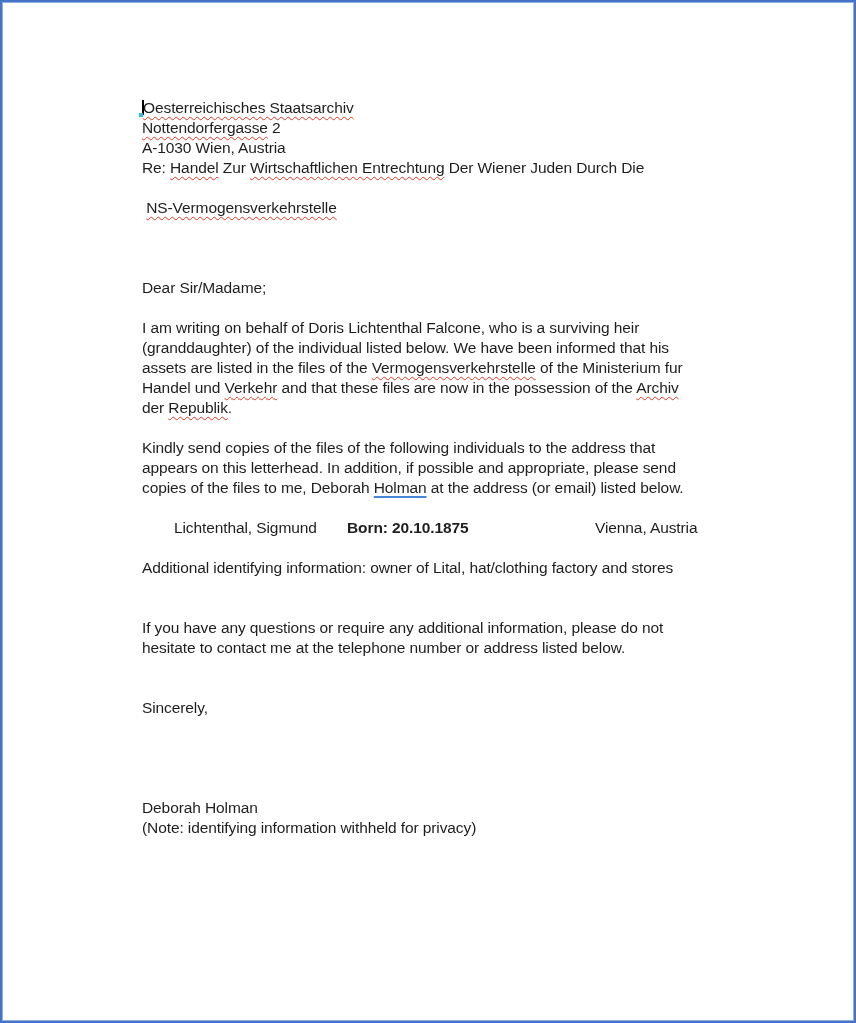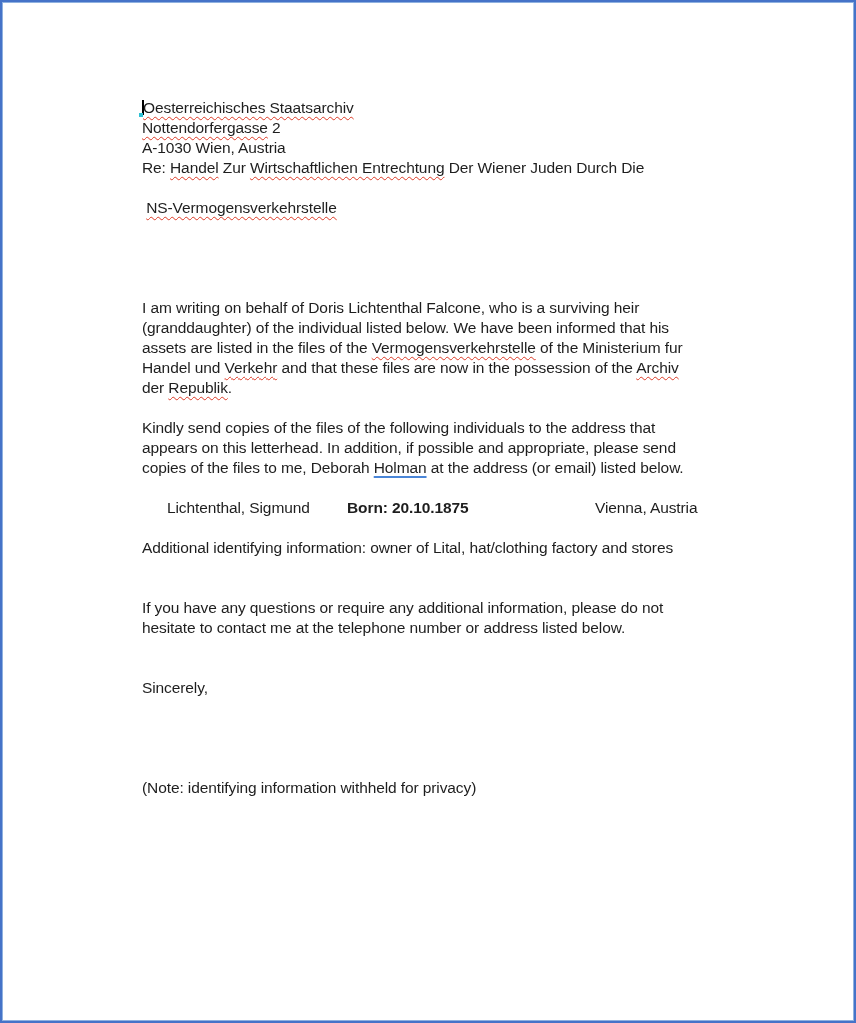--- a/index.html
+++ b/index.html
@@ -36,21 +36,21 @@
   .grammar {
     text-decoration: underline;
     text-decoration-style: solid;
     text-decoration-color: var(--grammar-color, #4a86d8);
     text-decoration-thickness: 2px;
     text-underline-offset: 3px;
     text-decoration-skip-ink: none;
   }
   .cols { position: relative; height: 20px; }
   .col { position: absolute; top: 0; white-space: pre; }
-  .col0 { left: 25px; }
+  .col0 { left: 32px; }
   .col1 { left: 205px; font-weight: bold; }
   .col2 { left: 453px; }
   .caret {
     display: inline-block;
     width: 2px; height: 15px;
     background: #000;
     vertical-align: -2px;
     margin-right: -1px;
     position: relative;
   }
@@ -69,20 +69,21 @@
   <div class="content">
       <p class="line"><span class="caret"></span><span class="spell">Oesterreichisches Staatsarchiv</span></p>
       <p class="line"><span class="spell">Nottendorfergasse</span><span class=""> 2</span></p>
       <p class="line"><span class="">A-1030 Wien, Austria</span></p>
       <p class="line"><span class="">Re: </span><span class="spell">Handel</span><span class=""> Zur </span><span class="spell">Wirtschaftlichen Entrechtung</span><span class=""> Der Wiener Juden Durch Die</span></p>
       <div class="blank"></div>
       <p class="line"><span class=""> </span><span class="spell">NS-Vermogensverkehrstelle</span></p>
       <div class="blank"></div>
       <div class="blank"></div>
       <div class="blank"></div>
+      <p class="line"><span class="">Dear Sir/Madame;</span></p>
       <div class="blank"></div>
       <p class="line"><span class="">I am writing on behalf of Doris Lichtenthal Falcone, who is a surviving heir
 (granddaughter) of the individual listed below. We have been informed that his
 assets are listed in the files of the </span><span class="spell">Vermogensverkehrstelle</span><span class=""> of the Ministerium fur
 Handel und </span><span class="spell">Verkehr</span><span class=""> and that these files are now in the possession of the </span><span class="spell">Archiv</span><span class="">
 der </span><span class="spell">Republik</span><span class="">.</span></p>
       <div class="blank"></div>
       <p class="line"><span class="">Kindly send copies of the files of the following individuals to the address that
 appears on this letterhead. In addition, if possible and appropriate, please send
 copies of the files to me, Deborah </span><span class="grammar">Holman</span><span class=""> at the address (or email) listed below.</span></p>
@@ -98,15 +99,16 @@
       <div class="blank"></div>
       <p class="line"><span class="">If you have any questions or require any additional information, please do not
 hesitate to contact me at the telephone number or address listed below.</span></p>
       <div class="blank"></div>
       <div class="blank"></div>
       <p class="line"><span class="">Sincerely,</span></p>
       <div class="blank"></div>
       <div class="blank"></div>
       <div class="blank"></div>
       <div class="blank"></div>
+      <p class="line"><span class="">Deborah Holman</span></p>
       <p class="line"><span class="">(Note: identifying information withheld for privacy)</span></p>
     </div>
 </div>
 
 </body></html>

